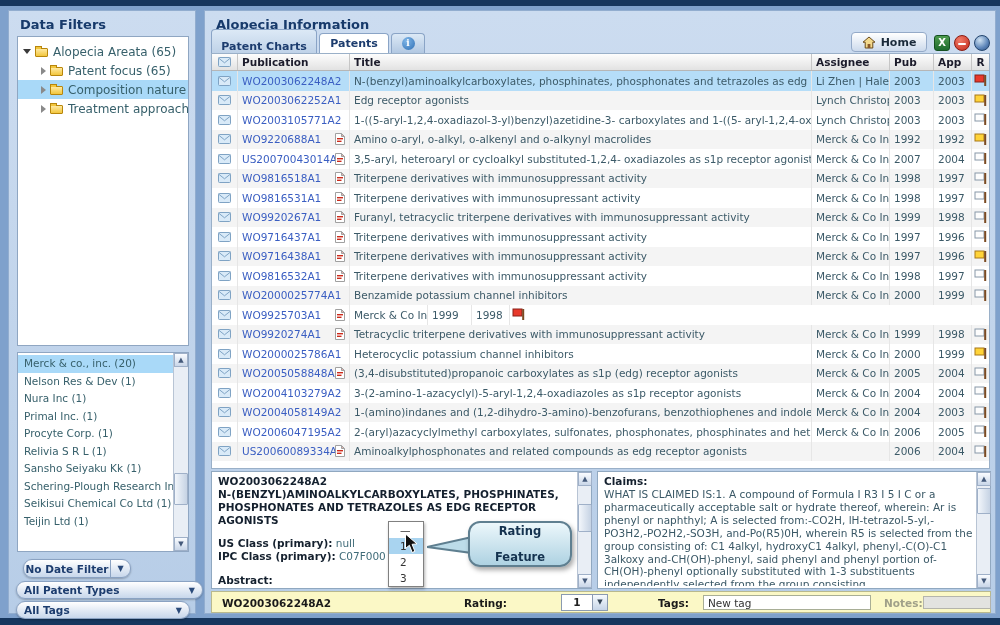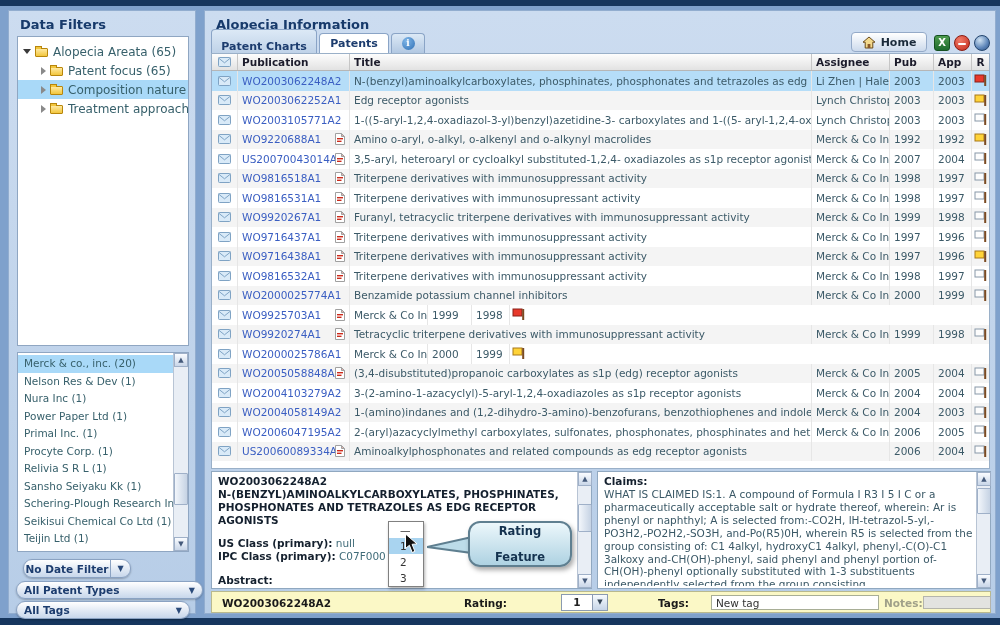--- a/index.html
+++ b/index.html
@@ -92,21 +92,21 @@
 
   
   #bottom-bar { position:absolute; left:6px; top:580px; width:780px; height:22px; background:#fbf8c6; border:1px solid #b9b98e; }
   .bb-lbl { position:absolute; top:5px; font-size:10.5px; font-weight:bold; color:#1a1a1a; }
   #bb-pub { left:10px; }
   #bb-rating-lbl { left:252px; }
   #bb-rating { position:absolute; left:349px; top:2px; width:47px; height:17px; display:flex; background:#fff; border:1px solid #8a9ab0; cursor:pointer; }
   #bb-rating .val { flex:1; text-align:center; font-size:10.5px; font-weight:bold; color:#222; line-height:15px; }
   #bb-rating .btn { width:15px; background:linear-gradient(#f6fafd,#c6d5e8); border-left:1px solid #8a9ab0; font-size:7px; text-align:center; line-height:14px; color:#345; }
   #bb-tags-lbl { left:446px; }
-  #bb-tags-input { position:absolute; left:491px; top:3px; width:372px; height:15px; border:1px solid #a8ae96; background:#fff; font-size:10.5px; padding:0 4px; color:#333; font-family:inherit;margin-left:8px; }
+  #bb-tags-input { position:absolute; left:491px; top:3px; width:372px; height:15px; border:1px solid #a8ae96; background:#fff; font-size:10.5px; padding:0 4px; color:#333; font-family:inherit; }
   #bb-notes-lbl { left:876px; color:#a0a089; }
   #bb-notes-input { position:absolute; left:915px; top:4px; width:68px; height:13px; background:#e3e3e0; border:1px solid #b4b4ac; }
   
   #bb-tags-input { width:168px; } 
   #bb-notes-lbl { left:672px; }
   #bb-notes-input { left:711px; width:68px; }
 
   
   #rating-dd { position:absolute; left:388px; top:521px; width:36px; background:#fff; border:1px solid #808080; box-shadow:1px 2px 3px rgba(0,0,0,0.3); z-index:10; }
   .dd-opt { height:16px; line-height:16px; font-size:10.5px; color:#333; padding-left:11px; cursor:pointer; }
@@ -148,21 +148,20 @@
         <span class="tri-right"></span>
         <span class="folder"></span>
         <span>Treatment approach (65)</span>
       </div>
     </div>
   <div id="assignee-box">
     <div id="assignee-inner">
         <div class="list-item sel">Merck &amp; co., inc. (20)</div>
         <div class="list-item">Nelson Res &amp; Dev (1)</div>
         <div class="list-item">Nura Inc (1)</div>
-        <div class="list-item">Power Paper Ltd (1)</div>
         <div class="list-item">Primal Inc. (1)</div>
         <div class="list-item">Procyte Corp. (1)</div>
         <div class="list-item">Relivia S R L (1)</div>
         <div class="list-item">Sansho Seiyaku Kk (1)</div>
         <div class="list-item">Schering-Plough Research Institute</div>
         <div class="list-item">Seikisui Chemical Co Ltd (1)</div>
         <div class="list-item">Teijin Ltd (1)</div>
       </div>
     <div class="vscroll">
       <div class="sb-btn sb-up">▲</div>
@@ -660,20 +659,21 @@
             <span>
               <svg width="13" height="10" viewBox="0 0 13 10">
                 <rect x="0.5" y="0.5" width="12" height="9" rx="1" fill="#d9eaf8" stroke="#7fa3c4"></rect>
                 <path d="M0.5 1 L6.5 5.8 L12.5 1" fill="none" stroke="#7fa3c4"></path>
               </svg>
             </span>
           </div>
           <div class="td c-pub">
             <span class="pub-link">WO2000025786A1</span>
           </div>
+          <div class="td c-title">Heterocyclic potassium channel inhibitors</div>
           <div class="td c-asg">Merck &amp; Co Inc</div>
           <div class="td c-year">2000</div>
           <div class="td c-app">1999</div>
           <div class="td c-flag">
             <span>
               <svg width="14" height="13" viewBox="0 0 14 13">
                 <rect x="1" y="1" width="9" height="7" fill="#ffd338" stroke="#a87818" stroke-width="1"></rect>
                 <rect x="10.2" y="1" width="2" height="11" fill="#7a4a22"></rect>
               </svg>
             </span>

